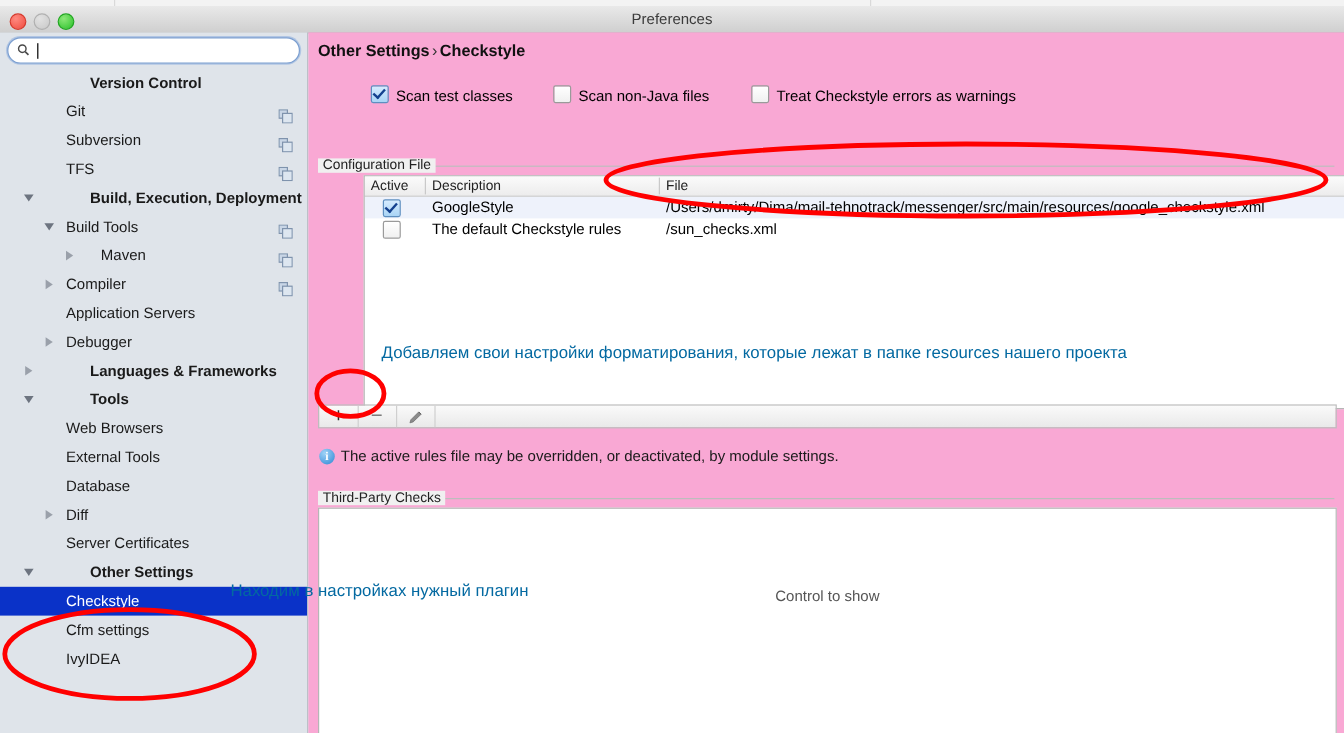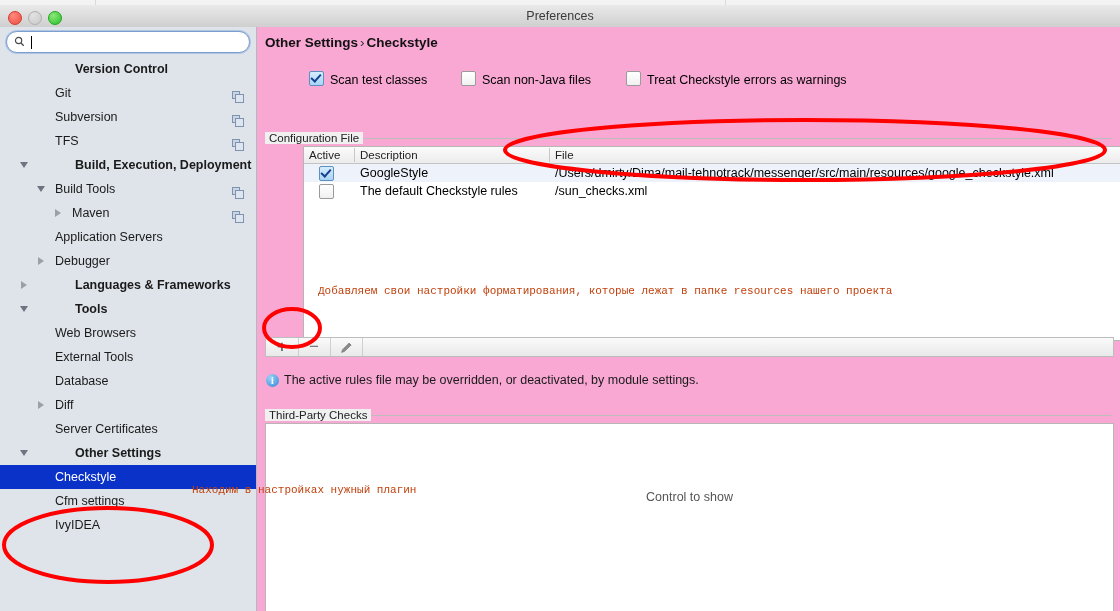--- a/index.html
+++ b/index.html
@@ -97,21 +97,21 @@
   .infoline{position:absolute;font-size:12.5px;color:#1a1a1a;}
   .infoicon{position:absolute;width:13px;height:13px;border-radius:50%;
     background:radial-gradient(circle at 35% 28%,#9ed2f7,#2e86d4);
     color:#fff;font-size:10px;font-weight:bold;text-align:center;line-height:13px;
     font-family:"Liberation Serif",serif;}
 
   .bigpanel{position:absolute;background:#fff;border:1px solid #b6b6b6;}
   .nothing{position:absolute;width:100%;text-align:center;font-size:12.5px;color:#555;}
 
   
-  .anno{position:absolute;color:#c2410c;font-size:11px;white-space:nowrap;font-family:Liberation Mono, monospace;}
+  .anno{position:absolute;color:#0369a1;font-size:14px;white-space:nowrap;}
   svg.ell{position:absolute;overflow:visible;}
 </style>
 </head>
 <body>
 
 <div id="root">
 
   <div class="bg-strip"></div>
   <div class="bg-line" style="left:95px;top:0;width:1px;height:6px;"></div>
   <div class="bg-line" style="left:725px;top:0;width:1px;height:6px;"></div>
@@ -165,21 +165,29 @@
         <div class="node">
           <span class="tw tw-down" style="left:37px"></span>
           <span class="lbl" style="left:55px">Build Tools</span>
           <span class="copyicon"><svg viewBox="0 0 12 12">
               <rect x="0.5" y="0.5" width="7" height="7" fill="#c9d6e6" stroke="#7f93ad"></rect>
               <rect x="3.5" y="3.5" width="8" height="8" fill="#dde6f0" stroke="#7f93ad"></rect>
             </svg></span>
         </div>
         <div class="node">
           <span class="tw tw-right" style="left:55px"></span>
-          <span class="lbl" style="left:72px">Maven</span>
+          <span class="lbl" style="left:84px">Maven</span>
+          <span class="copyicon"><svg viewBox="0 0 12 12">
+              <rect x="0.5" y="0.5" width="7" height="7" fill="#c9d6e6" stroke="#7f93ad"></rect>
+              <rect x="3.5" y="3.5" width="8" height="8" fill="#dde6f0" stroke="#7f93ad"></rect>
+            </svg></span>
+        </div>
+        <div class="node">
+          <span class="tw tw-right" style="left:38px"></span>
+          <span class="lbl" style="left:55px">Compiler</span>
           <span class="copyicon"><svg viewBox="0 0 12 12">
               <rect x="0.5" y="0.5" width="7" height="7" fill="#c9d6e6" stroke="#7f93ad"></rect>
               <rect x="3.5" y="3.5" width="8" height="8" fill="#dde6f0" stroke="#7f93ad"></rect>
             </svg></span>
         </div>
         <div class="node">
           <span class="lbl" style="left:55px">Application Servers</span>
         </div>
         <div class="node">
           <span class="tw tw-right" style="left:38px"></span>

